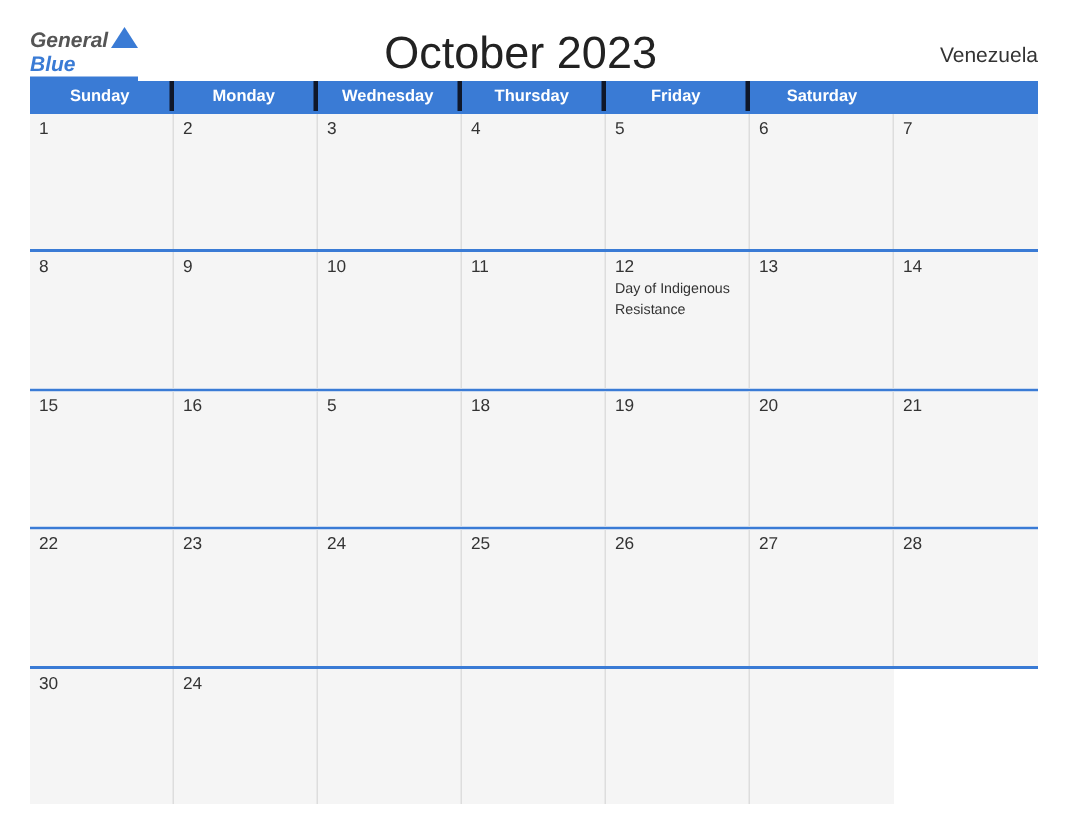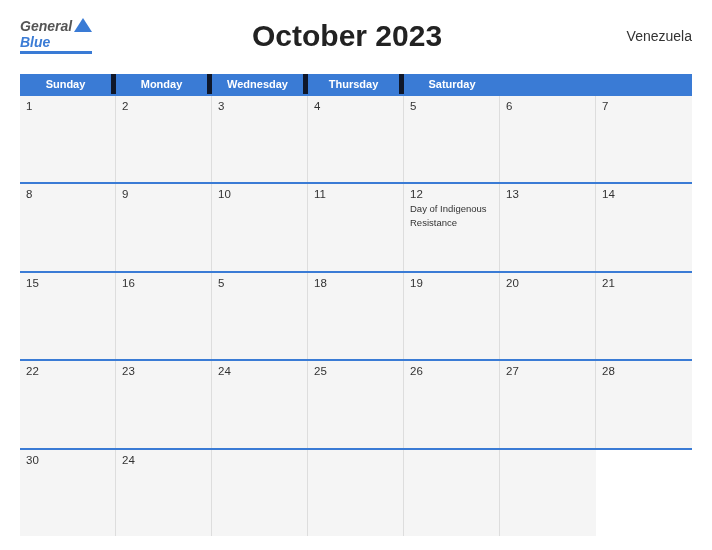--- a/index.html
+++ b/index.html
@@ -15,21 +15,21 @@
       height: 550px;
       padding: 18px 20px 14px 20px;
       display: flex;
       flex-direction: column;
     }
     
     .header {
       display: flex;
       align-items: center;
       justify-content: space-between;
-      margin-bottom: 20px;
+      margin-bottom: 0;
     }
     .logo-area {
       display: flex;
       flex-direction: column;
       align-items: flex-start;
     }
     .logo-triangle {
       width: 0;
       height: 0;
       border-left: 9px solid transparent;
@@ -41,21 +41,21 @@
       margin-top: -3px;
     }
     .logo-blue-line {
       height: 3px;
       background: #3a7bd5;
       width: 100%;
       margin-top: 1px;
     }
     .month-title {
       font-size: 30px;
-      font-weight: bold;
+      font-weight: normal;
       color: #222;
       text-align: center;
       flex: 1;
     }
     .country-label {
       font-size: 14px;
       color: #333;
       text-align: right;
       min-width: 90px;
     }
@@ -69,21 +69,21 @@
       display: grid;
       grid-template-columns: repeat(7, 1fr);
       background: #3a7bd5;
     }
     .cal-header-cell {
       color: #fff;
       font-size: 11px;
       font-weight: bold;
       text-align: center;
       padding: 4px 2px;
-      border-right: 5px solid #0f172a;
+      border-right: 3px solid #0f172a;
     }
     .cal-header-cell:last-child {
       border-right: none;
     }
     .cal-body {
       flex: 1;
       display: flex;
       flex-direction: column;
     }
     .cal-week {
@@ -155,20 +155,21 @@
     <div class="month-title">October 2023</div>
     <div class="country-label">Venezuela</div>
   </div>
 
   <div class="calendar">
     <div class="cal-header">
       <div class="cal-header-cell">Sunday</div>
       <div class="cal-header-cell">Monday</div>
       <div class="cal-header-cell">Wednesday</div>
       <div class="cal-header-cell">Thursday</div>
+      <div class="cal-header-cell">Friday</div>
       <div class="cal-header-cell">Saturday</div>
     </div>
     <div class="cal-body" id="cal-body">
     <div class="cal-week">
           <div class="cal-cell">
             <span class="day-num">1</span>
           </div>
           <div class="cal-cell">
             <span class="day-num">2</span>
           </div>

